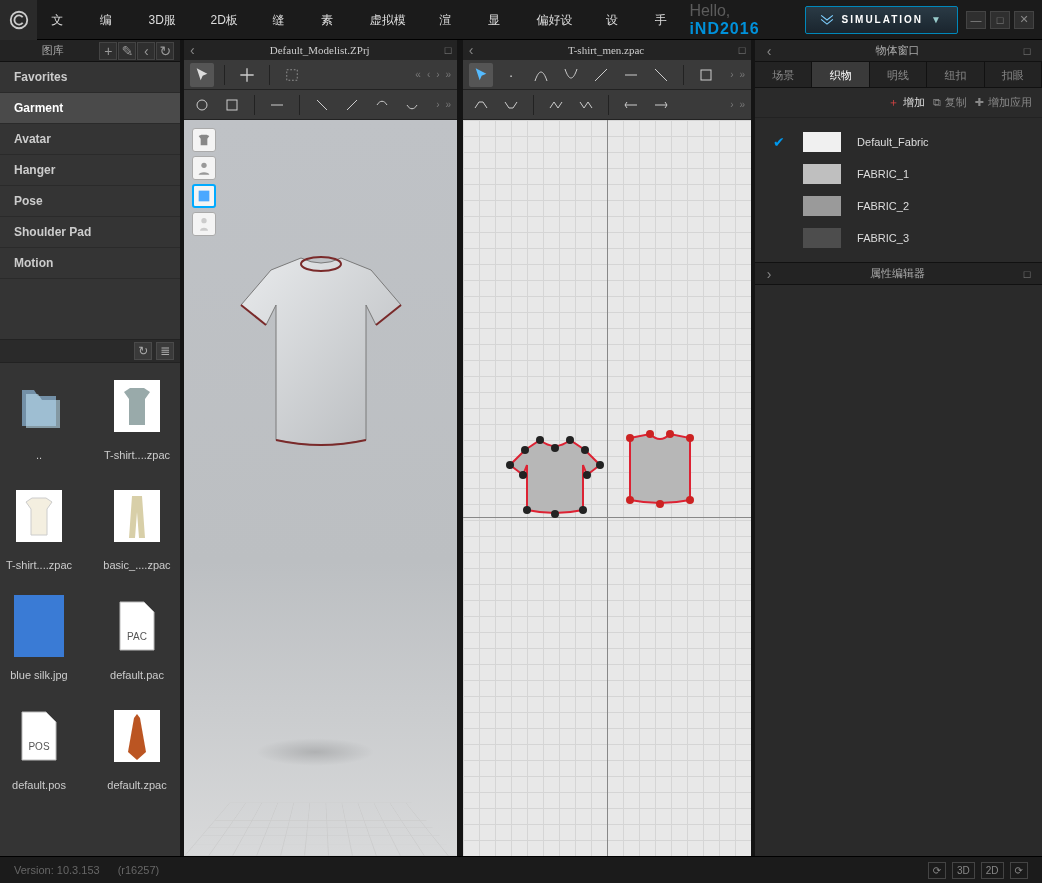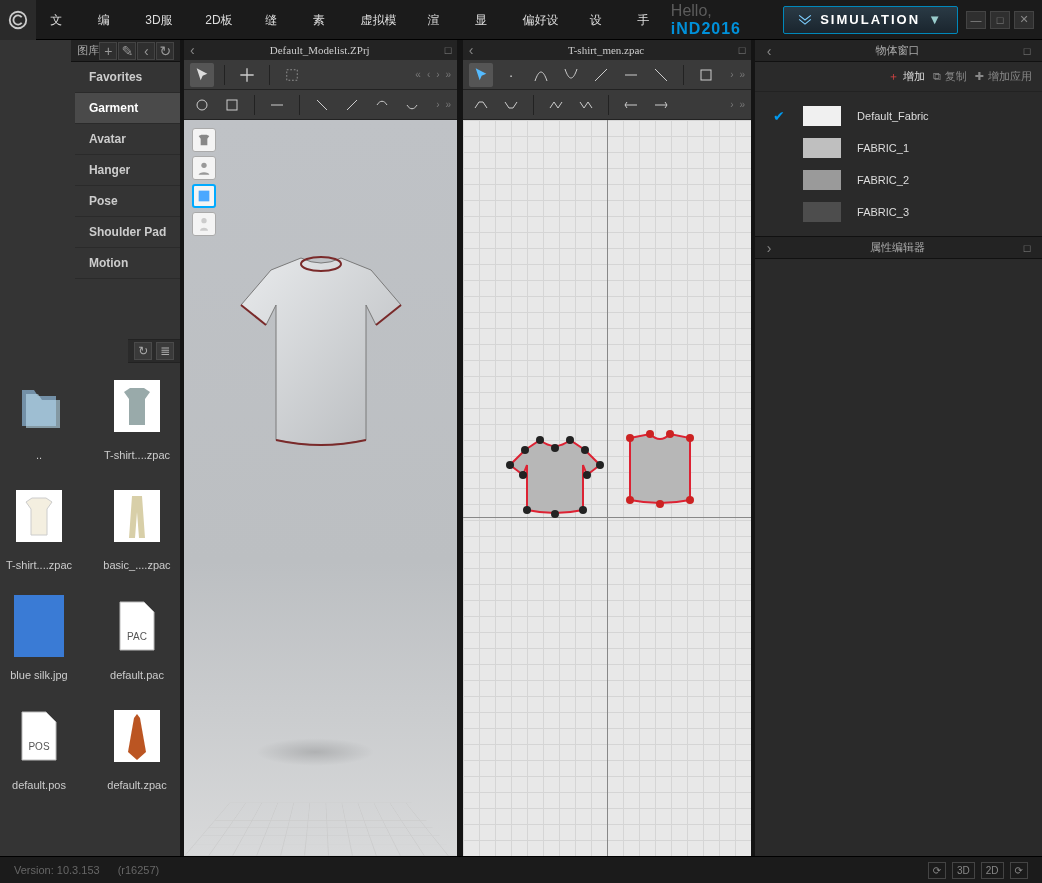--- a/index.html
+++ b/index.html
@@ -5,28 +5,28 @@
 * { margin: 0; padding: 0; box-sizing: border-box; user-select: none; }
 body { background: #141414; font-family: Arial, sans-serif; font-size: 12px; color: #b0b0b0; overflow: hidden; width: 1042px; height: 883px; }
 
 
 .top-bar { height: 40px; background: #1b1b1b; display: flex; align-items: center; border-bottom: 1px solid #000; }
 .app-icon { width: 40px; height: 40px; display: flex; align-items: center; justify-content: center; background: #2a2a2a; }
 .menu-items { display: flex; height: 100%; }
 .menu-item { padding: 0 14px; line-height: 40px; color: #ddd; cursor: pointer; font-size: 12px; }
 .hello { margin-left: auto; color: #5c5c5c; font-size: 16px; }
 .hello b { color: #0091da; letter-spacing: 1px; font-weight: bold; }
-.sim-button { margin: 0 8px; height: 28px; background: linear-gradient(#2a3a45, #1a252e); border: 1px solid #0088bb; display: flex; align-items: center; padding: 0 14px; color: #fff; letter-spacing: 2px; font-size: 13px; font-weight: bold; border-radius: 2px; }
+.sim-button { margin: 0 8px; height: 28px; background: linear-gradient(#2a3a45, #1a252e); border: 1px solid #0088bb; display: flex; align-items: center; padding: 0 14px; color: #fff; letter-spacing: 2px; font-size: 10px; font-weight: bold; border-radius: 2px; }
 .sim-button svg { margin-right: 8px; }
 .win-controls { display: flex; gap: 4px; padding-right: 8px; }
 .win-btn { width: 20px; height: 18px; background: #2f2f2f; border: 1px solid #444; display: flex; align-items: center; justify-content: center; color: #888; font-size: 11px; }
 
 
 .main { display: flex; height: 816px; }
-.left { width: 191px; background: #343434; display: flex; flex-direction: column; align-items: flex-end; }
+.left { width: 191px; background: #343434; display: flex; flex-direction: column; }
 .center { flex: 1; display: flex; gap: 6px; padding: 0 4px; background: #141414; }
 .right { width: 304px; background: #2a2a2a; display: flex; flex-direction: column; }
 
 
 .panel-header { height: 22px; background: #232323; display: flex; align-items: center; padding: 0 6px; border-bottom: 1px solid #111; }
 .panel-title { flex: 1; text-align: center; color: #aaa; font-size: 11px; }
 .panel-btns { display: flex; gap: 1px; }
 .panel-btn { width: 18px; height: 18px; background: #2f2f2f; display: flex; align-items: center; justify-content: center; color: #999; font-size: 14px; border: 1px solid #444; }
 .nav-list { background: #343434; }
 .nav-item { padding: 8px 14px; border-bottom: 1px solid #2a2a2a; color: #ccc; font-size: 12px; cursor: pointer; font-weight: bold; }
@@ -460,20 +460,27 @@
       </div>
     </div>
   </div>
 
   <div class="right">
     <div class="panel-header">
       <span class="vp-collapse">‹</span>
       <span class="panel-title">物体窗口</span>
       <span class="vp-max">□</span>
     </div>
+    <div class="tabs" id="right-tabs">
+        <div class="tab">场景</div>
+        <div class="tab active">织物</div>
+        <div class="tab">明线</div>
+        <div class="tab">纽扣</div>
+        <div class="tab">扣眼</div>
+      </div>
     <div class="right-actions">
       <div class="r-action primary">
           <span style="color:#d44">＋</span>
           <span>增加</span>
         </div>
       <div class="r-action">⧉ <span>复制</span></div>
       <div class="r-action">✚ <span>增加应用</span></div>
     </div>
     <div class="fabric-list" id="fabric-list">
         <div class="fabric-row">

